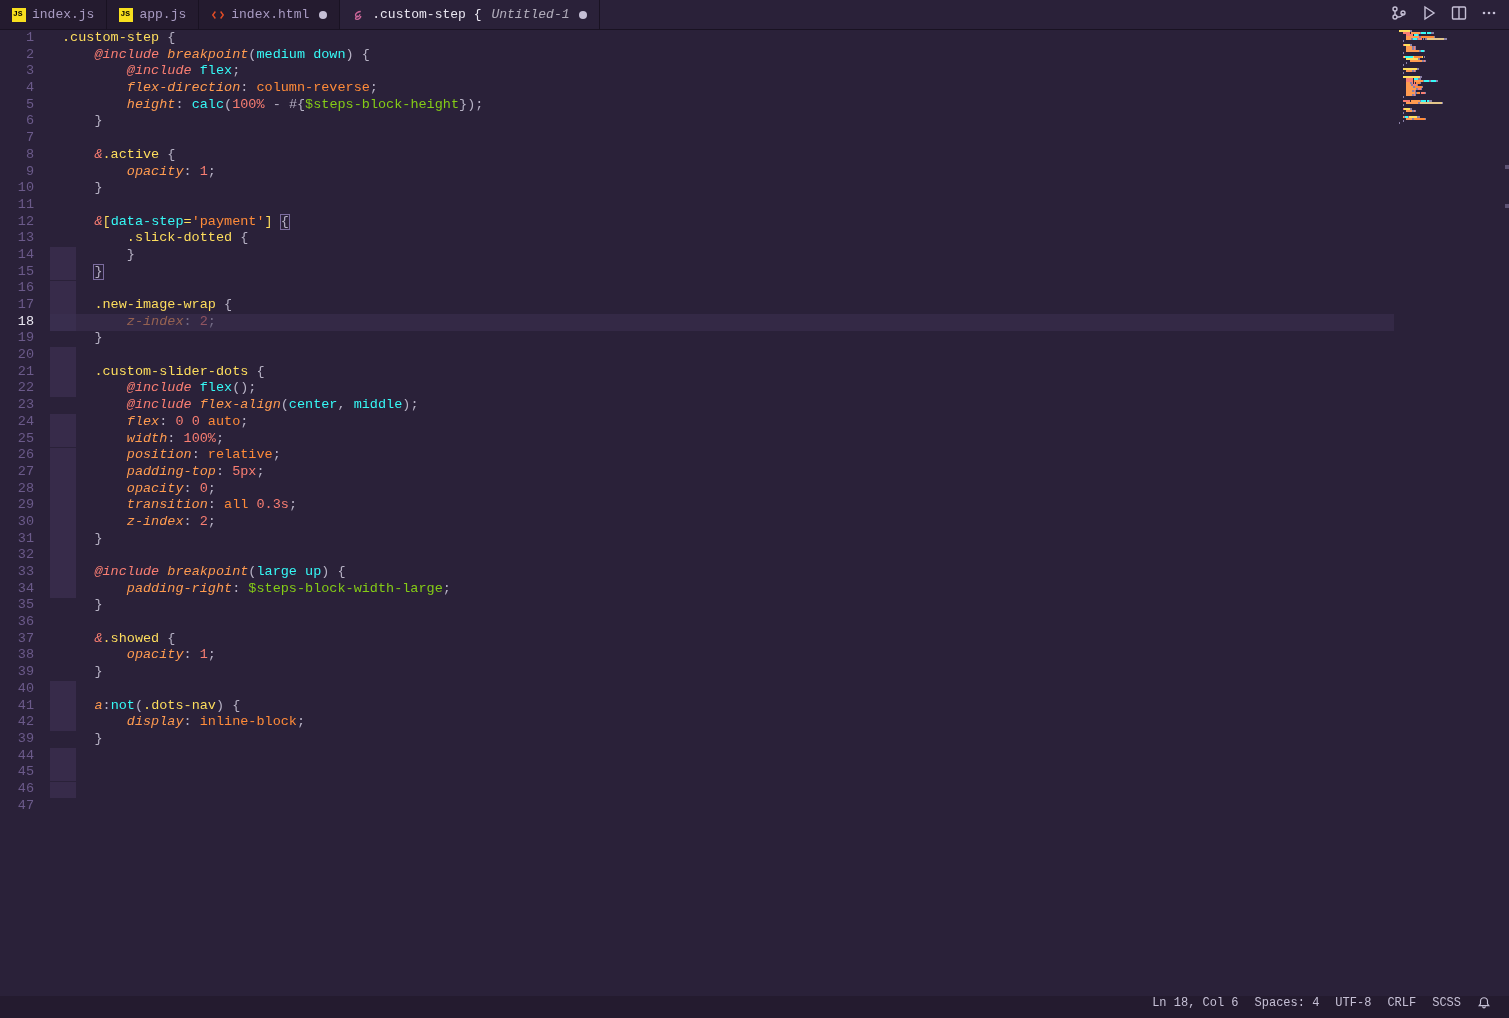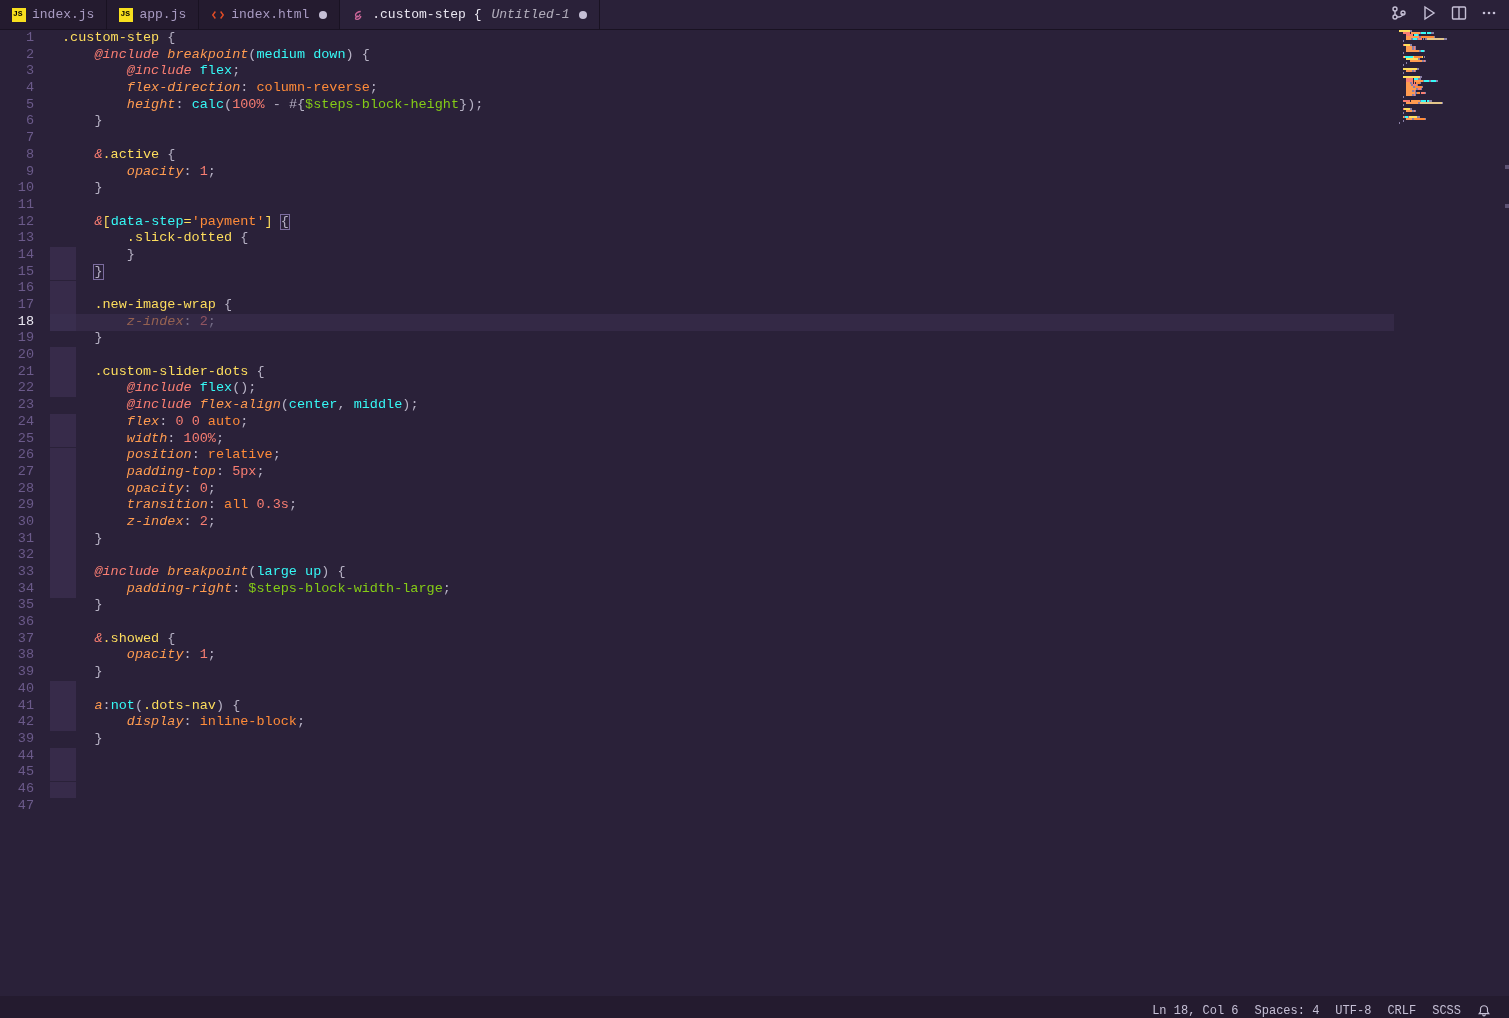--- a/index.html
+++ b/index.html
@@ -131,21 +131,21 @@
   .scroll-marks .sm {
     position: absolute; right: 0; width: 4px; height: 4px;
     background: #5d5273;
   }
 
   
   .statusbar {
     position: absolute; left: 0; right: 0; bottom: 0;
     height: 22px;
     background: #241b2f;
-    display: flex; align-items: flex-end;
+    display: flex; align-items: flex-start;
     font-size: 12px; color: #c6c0d6;
     padding: 0 10px;
   }
   .statusbar .spacer { flex: 1; }
   .statusbar .cell { padding: 0 8px; cursor: pointer; }
   .statusbar svg { width: 14px; height: 14px; vertical-align: middle; }
 
   
   .js-icon { background:#f7df1e; color:#000; font-size:8px; font-weight:bold;
     width:14px;height:14px;display:inline-flex;align-items:flex-end;justify-content:flex-end;padding:1px;}

